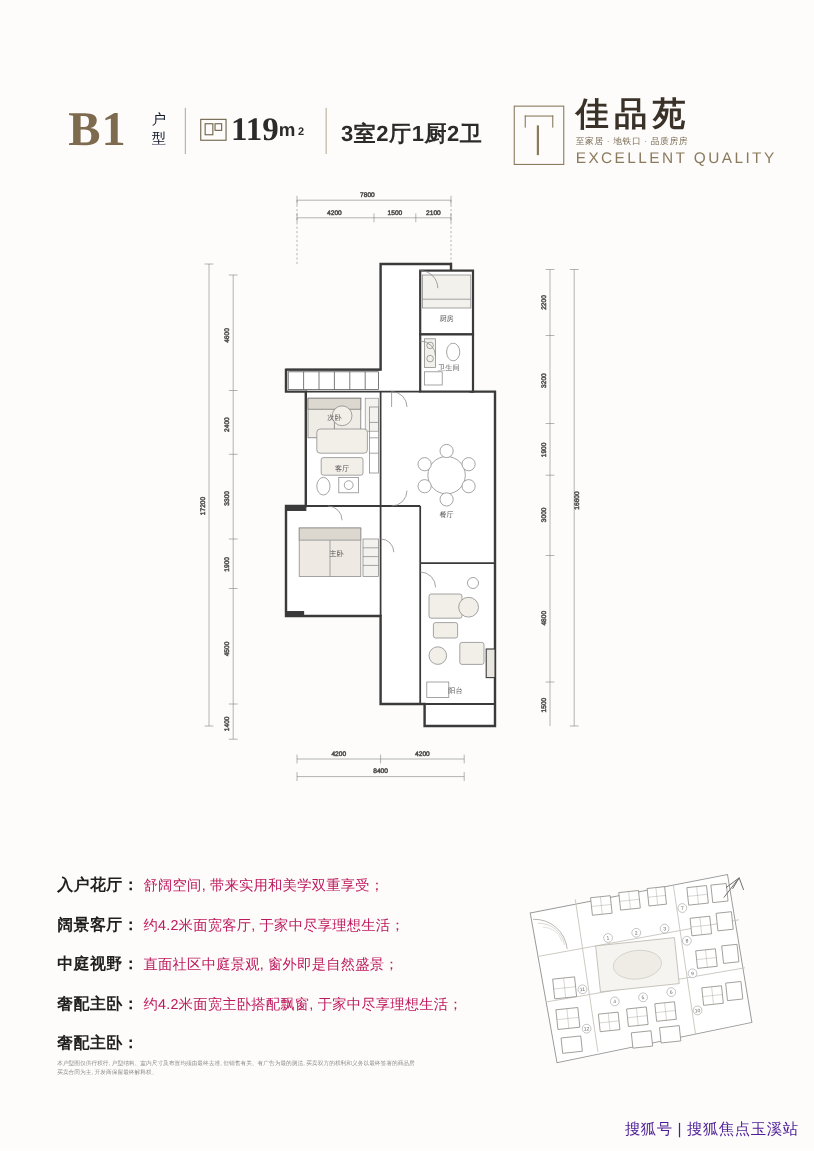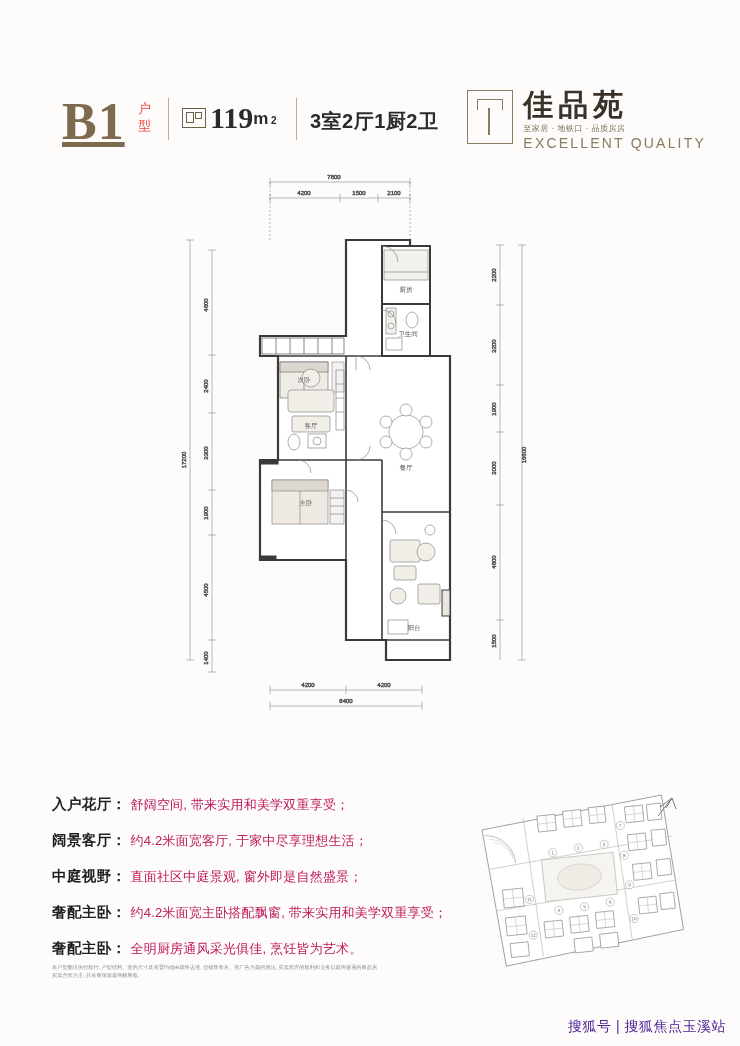--- a/index.html
+++ b/index.html
@@ -24,34 +24,33 @@
 
   
   .header {
     position: absolute;
     left: 0; top: 38px;
     width: 740px; height: 90px;
   }
   .unit-code {
     position: absolute;
     left: 62px; top: 58px;
-    font-size: 52px;
+    font-size: 44px;
     font-weight: bold;
     letter-spacing: 1px;
     color: #7d6a4f;
     line-height: 1;
     font-family: "Liberation Serif", serif;
-    text-decoration: underline;
   }
   .huxing {
     position: absolute;
     left: 138px; top: 62px;
     font-size: 13px;
     line-height: 17px;
-    color: #ef4444;
+    color: #0f172a;
     width: 16px;
     letter-spacing: 0;
   }
   .vline {
     position: absolute;
     width: 1px;
     background: #b9ae99;
   }
   .vline-1 { left: 168px; top: 60px; height: 42px; }
   .vline-2 { left: 296px; top: 60px; height: 42px; }
@@ -109,21 +108,21 @@
     font-weight: bold;
     letter-spacing: 0.5px;
     text-align: center;
   }
 
   
   .logo {
     position: absolute;
     right: 34px; top: 52px;
     display: flex;
-    align-items: flex-start;
+    align-items: flex-end;
   }
   .logo-mark {
     width: 44px; height: 52px;
     border: 1.5px solid #8a7a5e;
     position: relative;
     margin-right: 10px;
   }
   .logo-mark:before {
     content: "";
     position: absolute;
@@ -480,25 +479,24 @@
     <div class="feature-row">
       <span class="feature-title">阔景客厅：</span>
       <span class="feature-desc">约4.2米面宽客厅, 于家中尽享理想生活；</span>
     </div>
     <div class="feature-row">
       <span class="feature-title">中庭视野：</span>
       <span class="feature-desc">直面社区中庭景观, 窗外即是自然盛景；</span>
     </div>
     <div class="feature-row">
       <span class="feature-title">奢配主卧：</span>
-      <span class="feature-desc">约4.2米面宽主卧搭配飘窗, 带来实用和美学双重享受；</span>
+      <span class="feature-desc">约4.2米面宽主卧搭配飘窗, 于家中尽享理想生活；</span>
     </div>
     <div class="feature-row">
       <span class="feature-title">奢配主卧：</span>
-      <span class="feature-desc">全明厨房通风采光俱佳, 烹饪皆为艺术。</span>
     </div>
   </div>
 
   <div class="disclaimer">本户型图仅供行权行, 户型结构、室内尺寸及布置均须由最终去准, 但销售有关、有广告为最的测法, 买卖双方的权利和义务以最终签署的商品房买卖合同为主, 开发商保留最终解释权。</div>
 
   <div class="sitemap">
     <svg width="220" height="185" viewBox="0 0 220 185" xmlns="http://www.w3.org/2000/svg">
       <g transform="rotate(-6 110 92)">
 
         <path d="M18 30 L200 14 L208 150 L28 168 Z" fill="#ffffff" stroke="#9a9a9a" stroke-width="0.9"></path>

